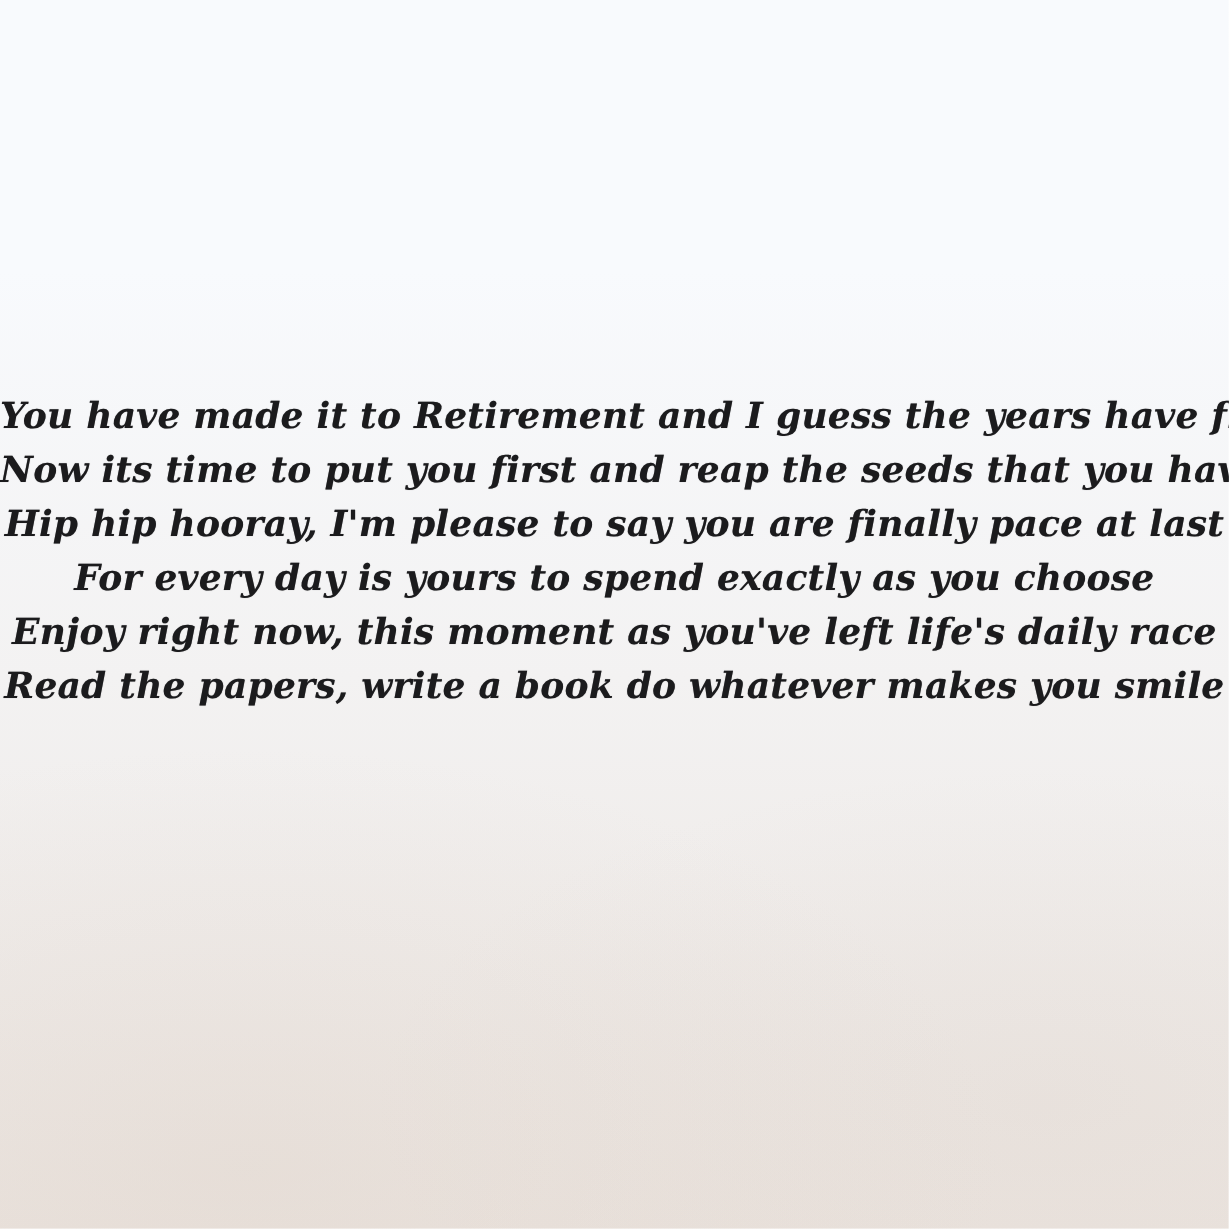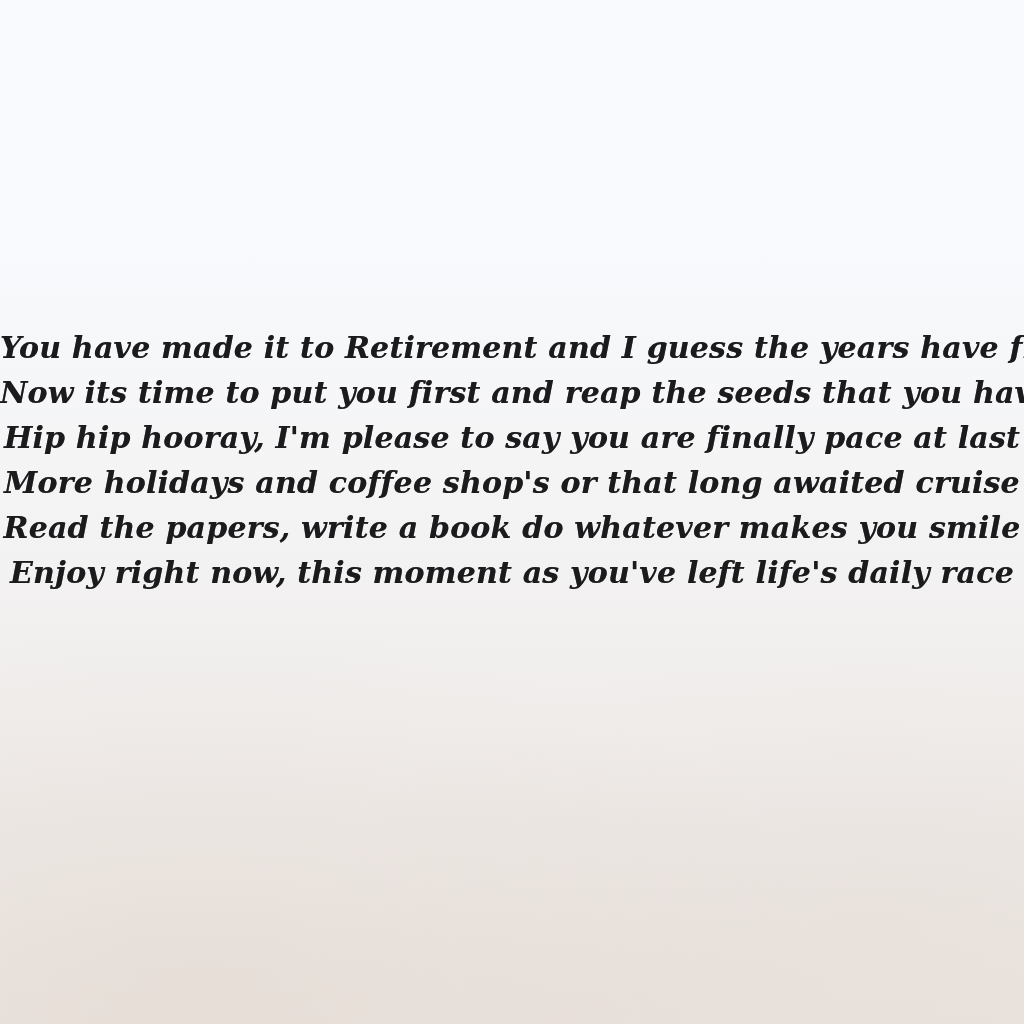--- a/index.html
+++ b/index.html
@@ -47,17 +47,17 @@
   }
 </style>
 </head>
 <body>
 
 <div class="card">
   <div class="poem">
     <p>You have made it to Retirement and I guess the years have flown</p>
     <p>Now its time to put you first and reap the seeds that you have sewn</p>
     <p>Hip hip hooray, I'm please to say you are finally pace at last</p>
-    <p>More holidays and coffee shop's or that long awaited cruise</p>
+    <p>For every day is yours to spend exactly as you choose</p>
+    <p>Enjoy right now, this moment as you've left life's daily race</p>
     <p>Read the papers, write a book do whatever makes you smile</p>
-    <p>Enjoy right now, this moment as you've left life's daily race</p>
   </div>
 </div>
 
 </body></html>

